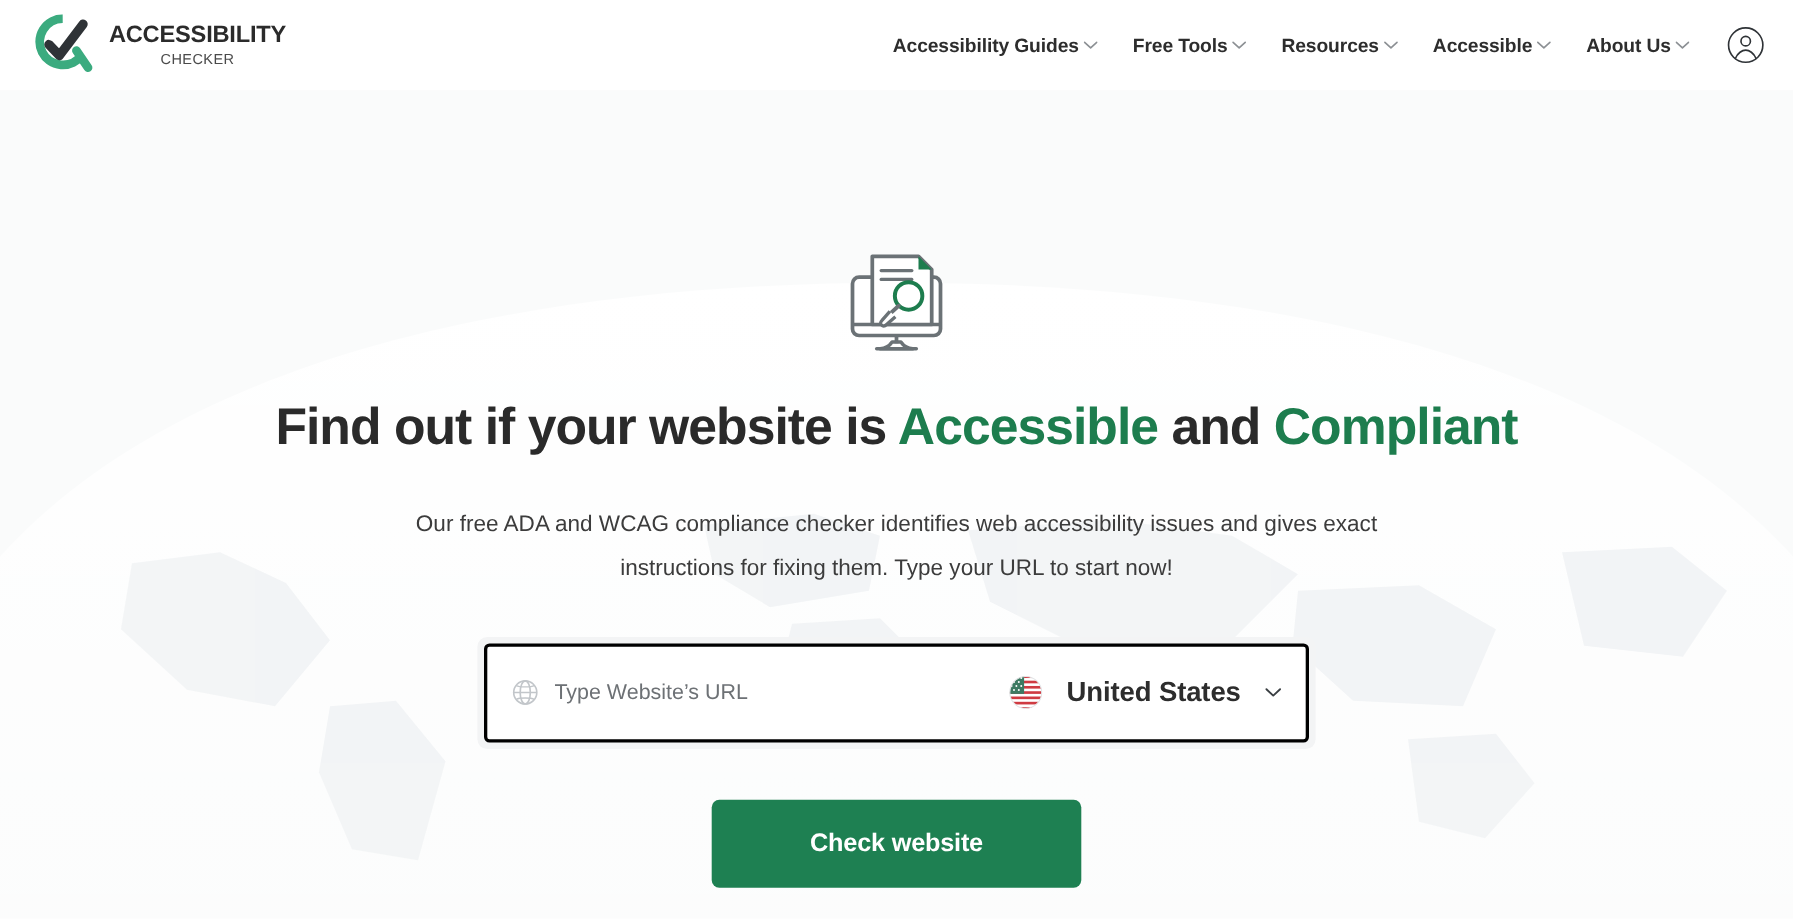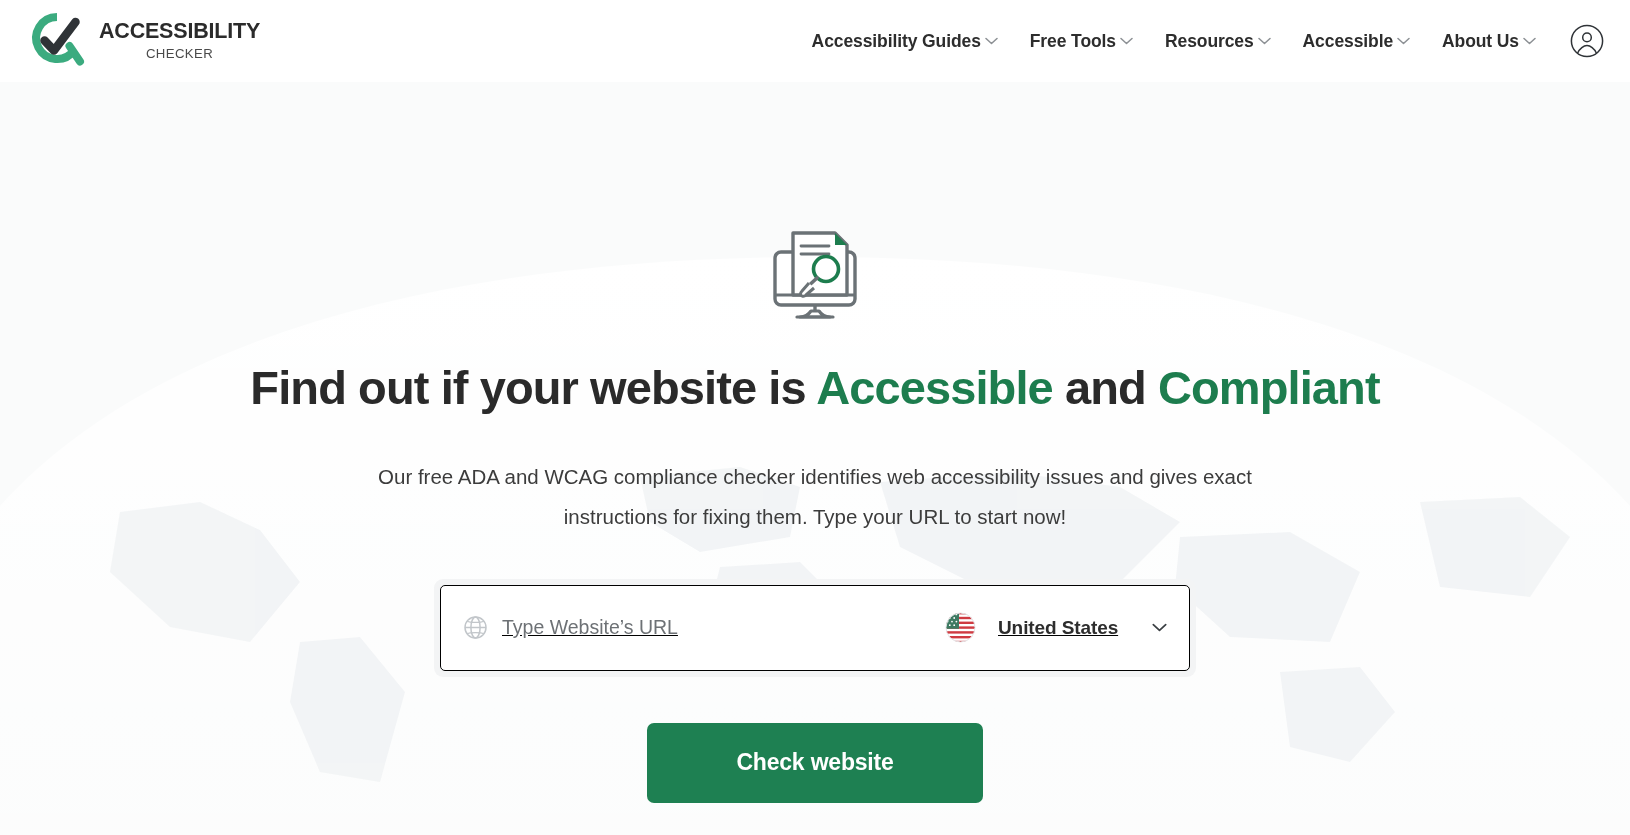--- a/index.html
+++ b/index.html
@@ -167,24 +167,23 @@
     padding: 6px;
     display: flex;
     align-items: stretch;
   }
 
   .search-box {
     flex: 1;
     display: flex;
     align-items: flex-end;
     background: #ffffff;
-    border: 1px solid #000000;
+    border: 3px solid #000000;
     border-radius: 5px;
     overflow: hidden;
-    text-decoration: underline;
   }
 
   .url-field {
     flex: 1 1 auto;
     display: flex;
     align-items: center;
     gap: 14px;
     padding: 0 20px 0 22px;
     height: 84px;
     cursor: text;
@@ -211,21 +210,21 @@
     align-items: center;
     gap: 22px;
     padding: 0 22px 0 30px;
     cursor: pointer;
     height: 84px;
   }
 
   .flag-icon { width: 31px; height: 31px; flex: 0 0 auto; display: block; }
 
   .country-name {
-    font-size: 19px;
+    font-size: 25px;
     font-weight: 700;
     color: #2d2d2d;
     letter-spacing: -0.1px;
     white-space: nowrap;
   }
 
   .country-chev { width: 15px; height: 9px; margin-left: auto; display: block; flex: 0 0 auto; }
 
   .cta {
     margin-top: 46px;

